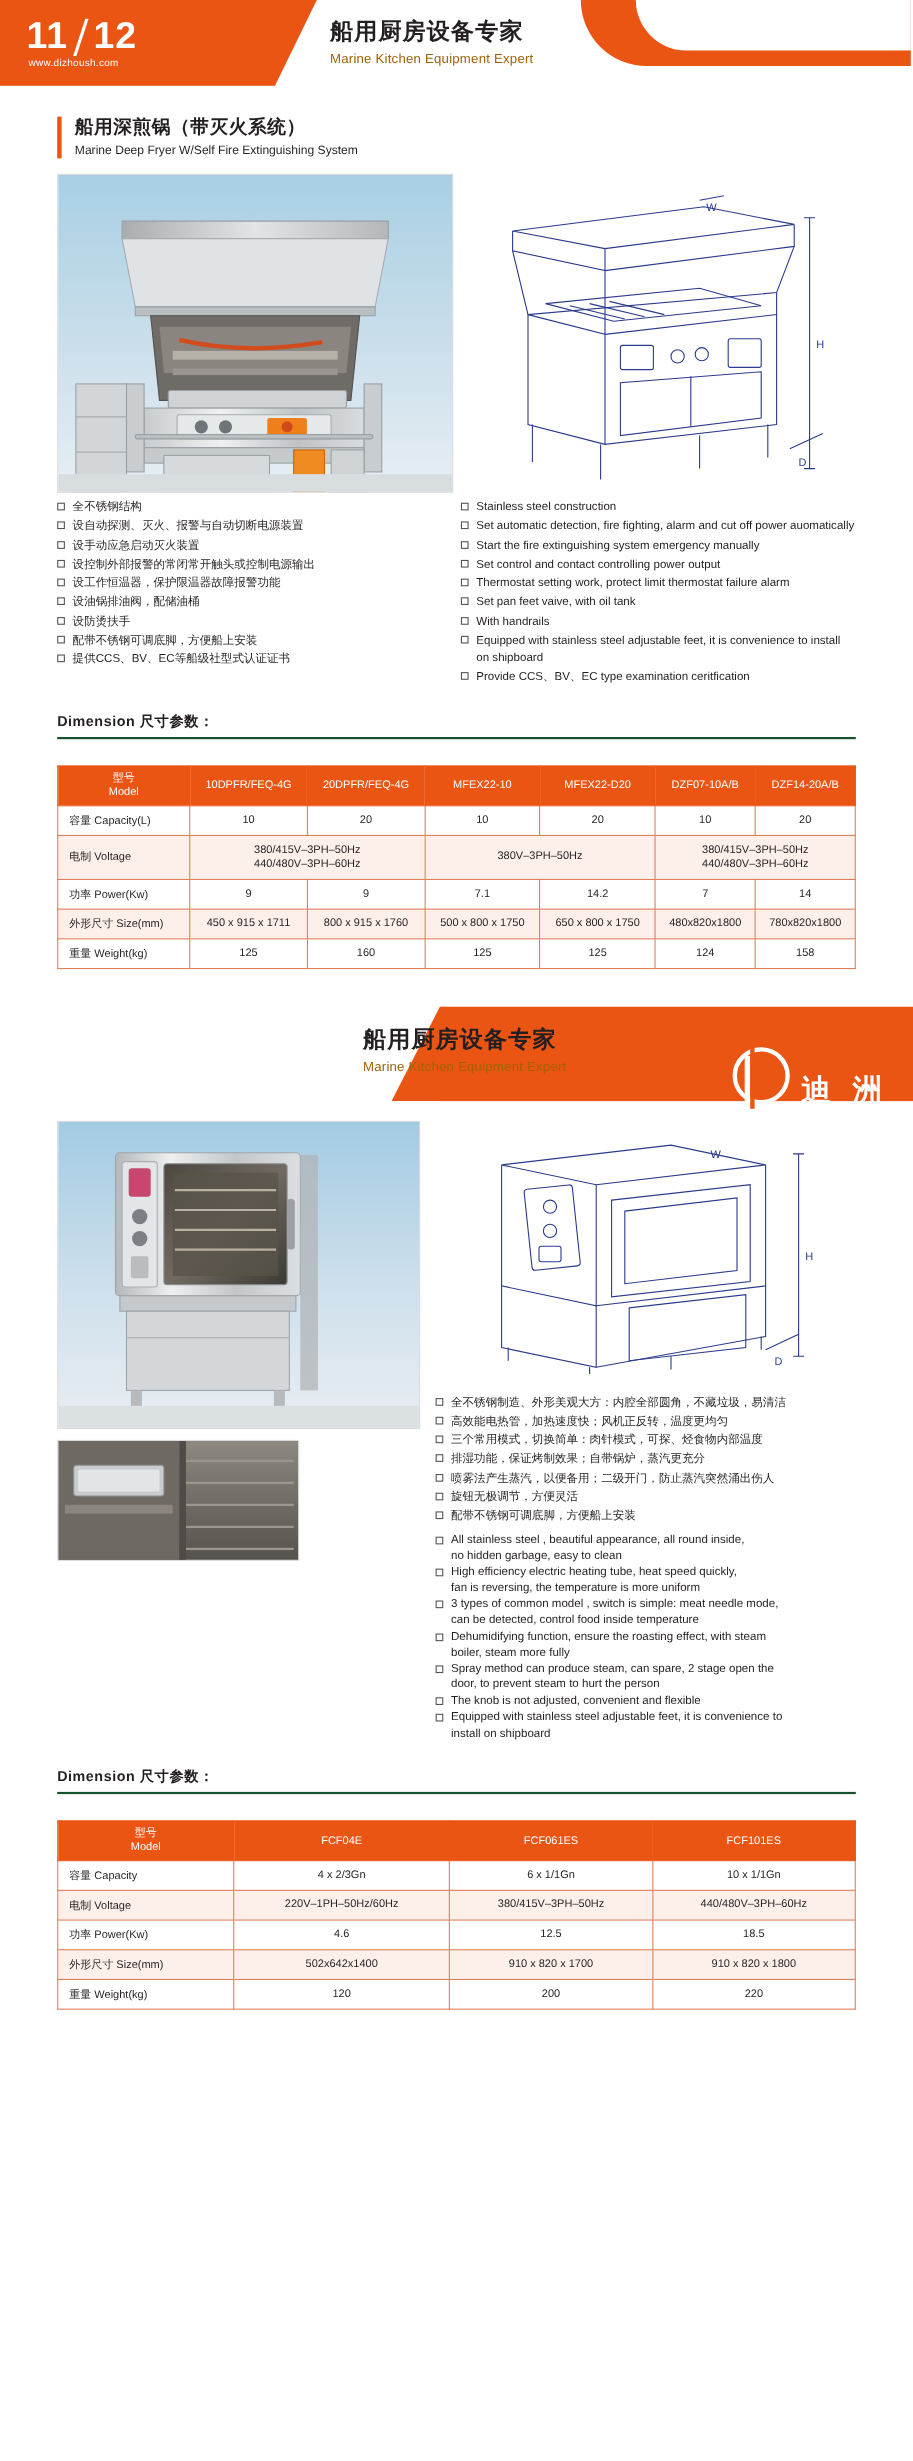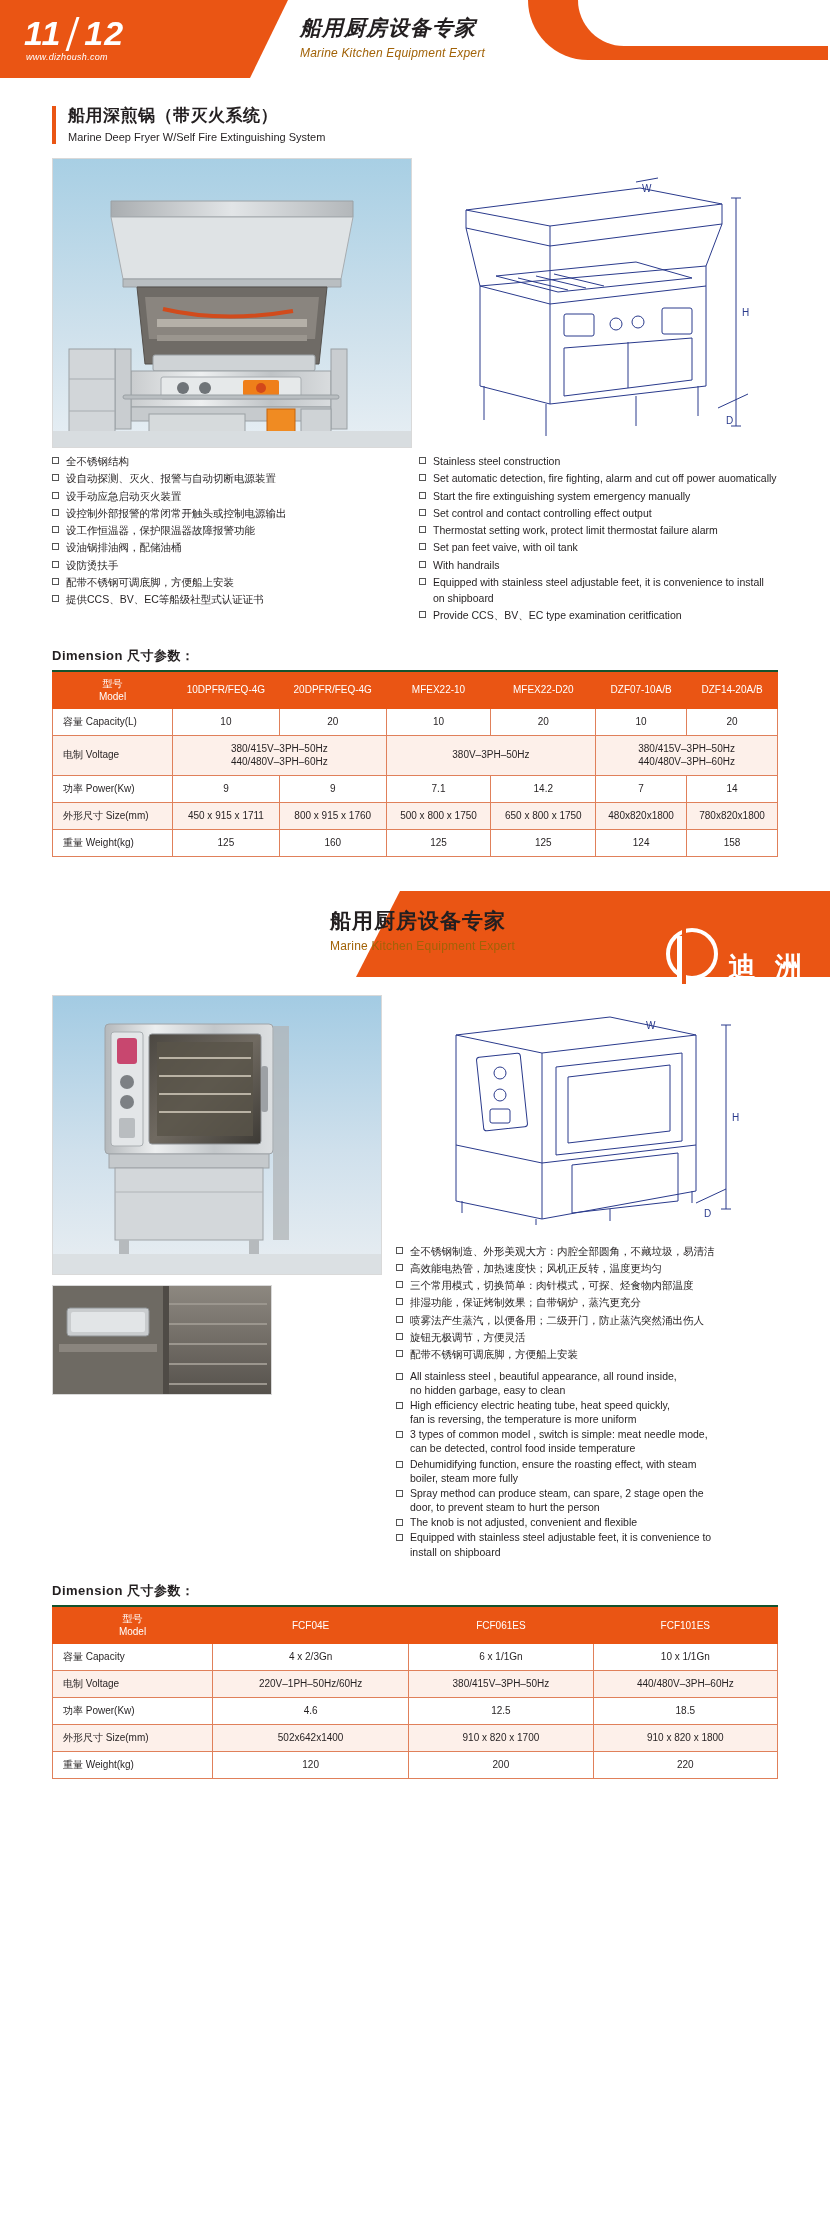--- a/index.html
+++ b/index.html
@@ -13,21 +13,20 @@
     width: 830px;
     position: relative;
     overflow: hidden;
   }
 
   
   .hdr1 {
     position: relative;
     height: 82px;
     width: 828px;
-    font-style: italic;
   }
   .hdr1-left {
     position: absolute;
     left: 0; top: 0;
     width: 250px; height: 78px;
     background: #ea5514;
     border-bottom-right-radius: 0;
   }
   .hdr1-left:after {
     content: "";
@@ -244,21 +243,21 @@
     font-size: 13px;
     font-weight: bold;
     color: #231f20;
     padding-bottom: 5px;
     border-bottom: 2px solid #14532d;
     letter-spacing: .5px;
   }
   table.dim {
     width: 100%;
     border-collapse: collapse;
-    margin-top: 0;
+    margin-top: 24px;
     font-size: 10px;
     padding-left: 28px;
   }
   table.dim th, table.dim td {
     border: 1px solid #e0805a;
     text-align: center;
     padding: 6px 3px;
     color: #231f20;
   }
   table.dim thead th {
@@ -463,21 +462,21 @@
         <div class="feat-item">
             <span class="chk"></span>
             <span>Set automatic detection, fire fighting, alarm and cut off power auomatically</span>
           </div>
         <div class="feat-item">
             <span class="chk"></span>
             <span>Start the fire extinguishing system emergency manually</span>
           </div>
         <div class="feat-item">
             <span class="chk"></span>
-            <span>Set control and contact controlling effect output</span>
+            <span>Set control and contact controlling power output</span>
           </div>
         <div class="feat-item">
             <span class="chk"></span>
             <span>Thermostat setting work, protect limit thermostat failure alarm</span>
           </div>
         <div class="feat-item">
             <span class="chk"></span>
             <span>Set pan feet vaive, with oil tank</span>
           </div>
         <div class="feat-item">

